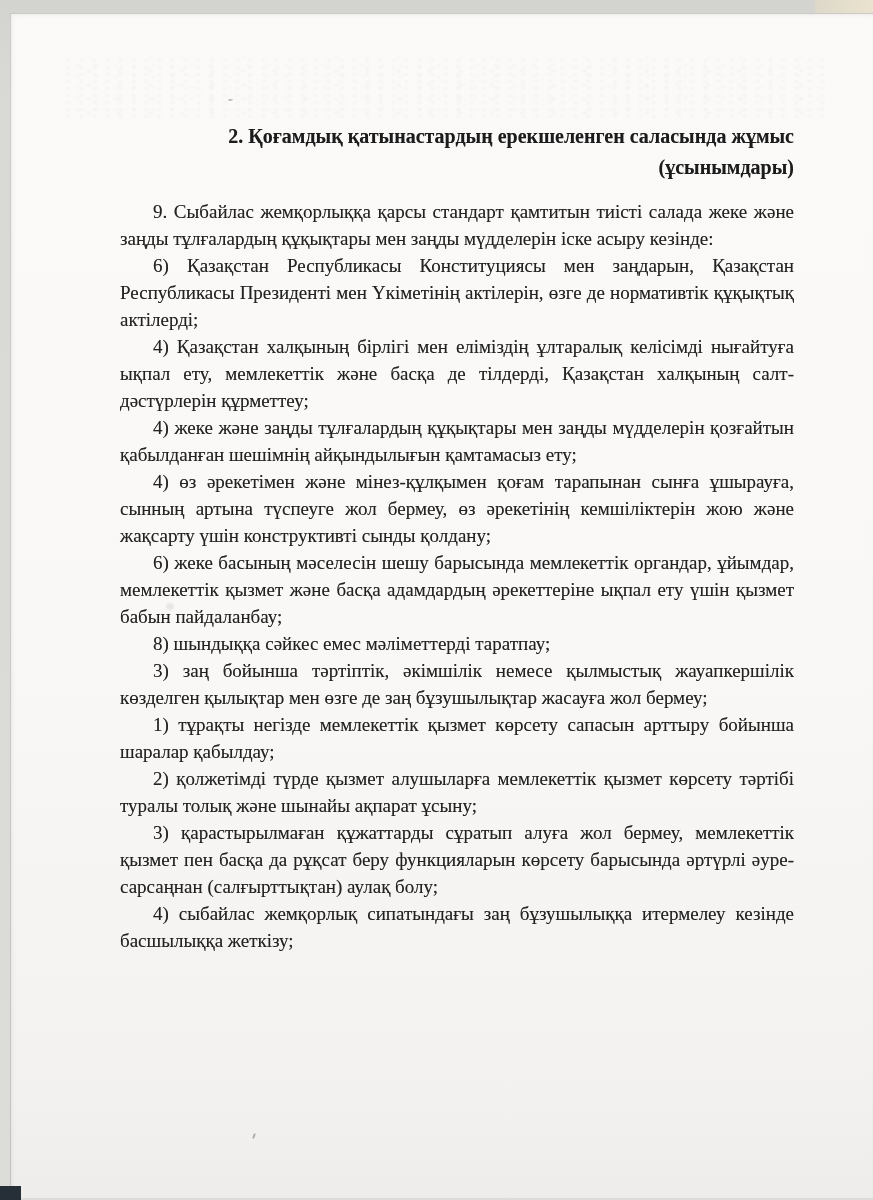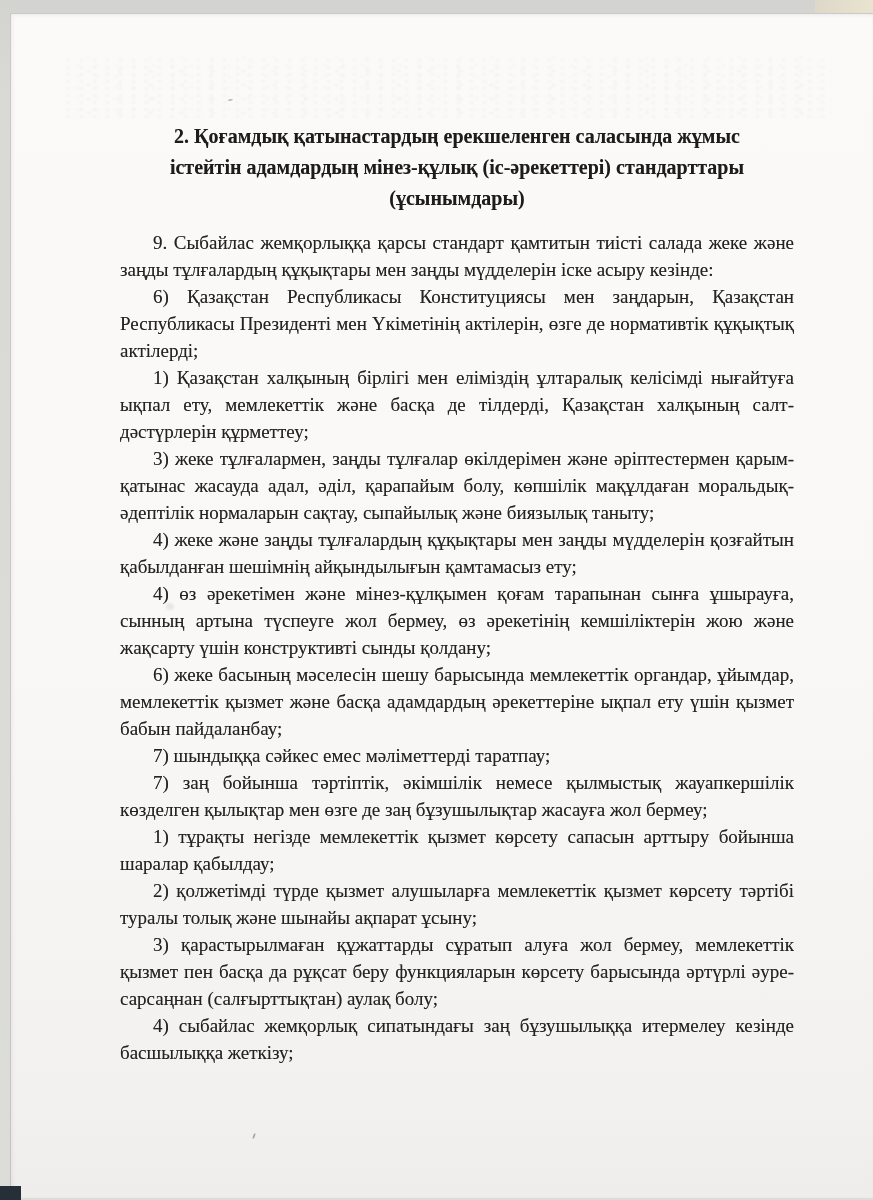--- a/index.html
+++ b/index.html
@@ -41,21 +41,21 @@
     color: #232323;
     font-size: 19px;
     line-height: 27px;
     text-align: justify;
     text-shadow: 0 0 0.5px rgba(50,50,50,0.45);
   }
   .doc-title {
     font-weight: bold;
     font-size: 20px;
     line-height: 31px;
-    text-align: center;
+    text-align: right;
     color: #1c1c1c;
     margin: 0 0 15px 0;
   }
   .content p { margin: 0; text-indent: 33px; }
   .speck { position: absolute; background: rgba(120,120,120,0.45); border-radius: 50%; }
   .speck-1 { left: 218px; top: 86px; width: 5px; height: 2px; transform: rotate(-10deg); }
   .speck-2 { left: 243px; top: 1120px; width: 2px; height: 6px; transform: rotate(20deg); background: rgba(110,110,110,0.55); }
   .speck-3 { left: 156px; top: 590px; width: 8px; height: 7px; background: rgba(150,150,150,0.18); filter: blur(1px); }
   .corner-dark {
     position: absolute; left: 0; bottom: 0;
@@ -68,33 +68,31 @@
 
 <div class="bed-corner-beige"></div>
 
 <div class="page">
 
   <div class="bleed-band"></div>
 
   <div class="content">
     <h1 class="doc-title">
       <div>2. Қоғамдық қатынастардың ерекшеленген саласында жұмыс</div>
-      <div>істейтін адамдардың мінез-құлық (іс-әрекеттері) стандарттары</div>
       <div>(ұсынымдары)</div>
     </h1>
 
     <p>9. Сыбайлас жемқорлыққа қарсы стандарт қамтитын тиісті салада жеке және заңды тұлғалардың құқықтары мен заңды мүдделерін іске асыру кезінде:</p>
     <p>6) Қазақстан Республикасы Конституциясы мен заңдарын, Қазақстан Республикасы Президенті мен Үкіметінің актілерін, өзге де нормативтік құқықтық актілерді;</p>
-    <p>1) Қазақстан халқының бірлігі мен еліміздің ұлтаралық келісімді нығайтуға ықпал ету, мемлекеттік және басқа де тілдерді, Қазақстан халқының салт-дәстүрлерін құрметтеу;</p>
-    <p>3) жеке тұлғалармен, заңды тұлғалар өкілдерімен және әріптестермен қарым-қатынас жасауда адал, әділ, қарапайым болу, көпшілік мақұлдаған моральдық-әдептілік нормаларын сақтау, сыпайылық және биязылық таныту;</p>
+    <p>4) Қазақстан халқының бірлігі мен еліміздің ұлтаралық келісімді нығайтуға ықпал ету, мемлекеттік және басқа де тілдерді, Қазақстан халқының салт-дәстүрлерін құрметтеу;</p>
     <p>4) жеке және заңды тұлғалардың құқықтары мен заңды мүдделерін қозғайтын қабылданған шешімнің айқындылығын қамтамасыз ету;</p>
     <p>4) өз әрекетімен және мінез-құлқымен қоғам тарапынан сынға ұшырауға, сынның артына түспеуге жол бермеу, өз әрекетінің кемшіліктерін жою және жақсарту үшін конструктивті сынды қолдану;</p>
     <p>6) жеке басының мәселесін шешу барысында мемлекеттік органдар, ұйымдар, мемлекеттік қызмет және басқа адамдардың әрекеттеріне ықпал ету үшін қызмет бабын пайдаланбау;</p>
-    <p>7) шындыққа сәйкес емес мәліметтерді таратпау;</p>
-    <p>7) заң бойынша тәртіптік, әкімшілік немесе қылмыстық жауапкершілік көзделген қылықтар мен өзге де заң бұзушылықтар жасауға жол бермеу;</p>
+    <p>8) шындыққа сәйкес емес мәліметтерді таратпау;</p>
+    <p>3) заң бойынша тәртіптік, әкімшілік немесе қылмыстық жауапкершілік көзделген қылықтар мен өзге де заң бұзушылықтар жасауға жол бермеу;</p>
     <p>1) тұрақты негізде мемлекеттік қызмет көрсету сапасын арттыру бойынша шаралар қабылдау;</p>
     <p>2) қолжетімді түрде қызмет алушыларға мемлекеттік қызмет көрсету тәртібі туралы толық және шынайы ақпарат ұсыну;</p>
     <p>3) қарастырылмаған құжаттарды сұратып алуға жол бермеу, мемлекеттік қызмет пен басқа да рұқсат беру функцияларын көрсету барысында әртүрлі әуре-сарсаңнан (салғырттықтан) аулақ болу;</p>
     <p>4) сыбайлас жемқорлық сипатындағы заң бұзушылыққа итермелеу кезінде басшылыққа жеткізу;</p>
   </div>
 
   <div class="speck speck-1"></div>
   <div class="speck speck-2"></div>
   <div class="speck speck-3"></div>
 </div>

